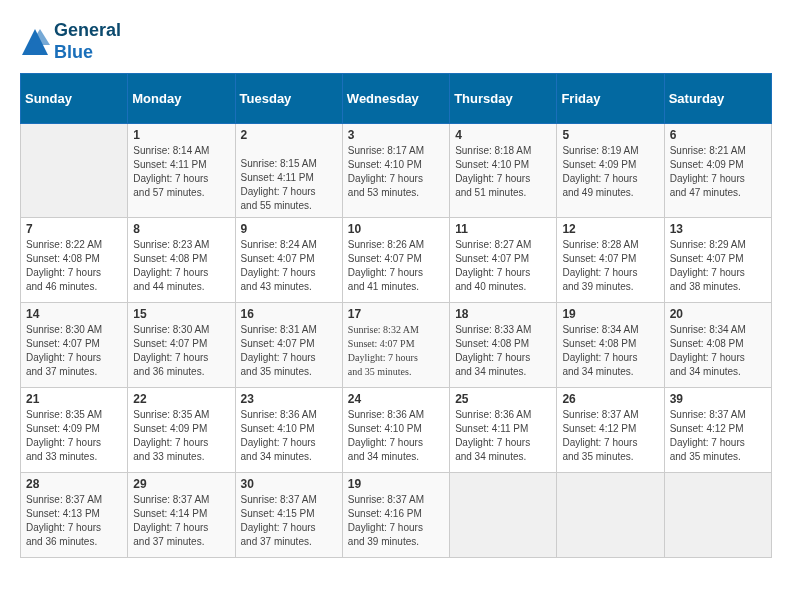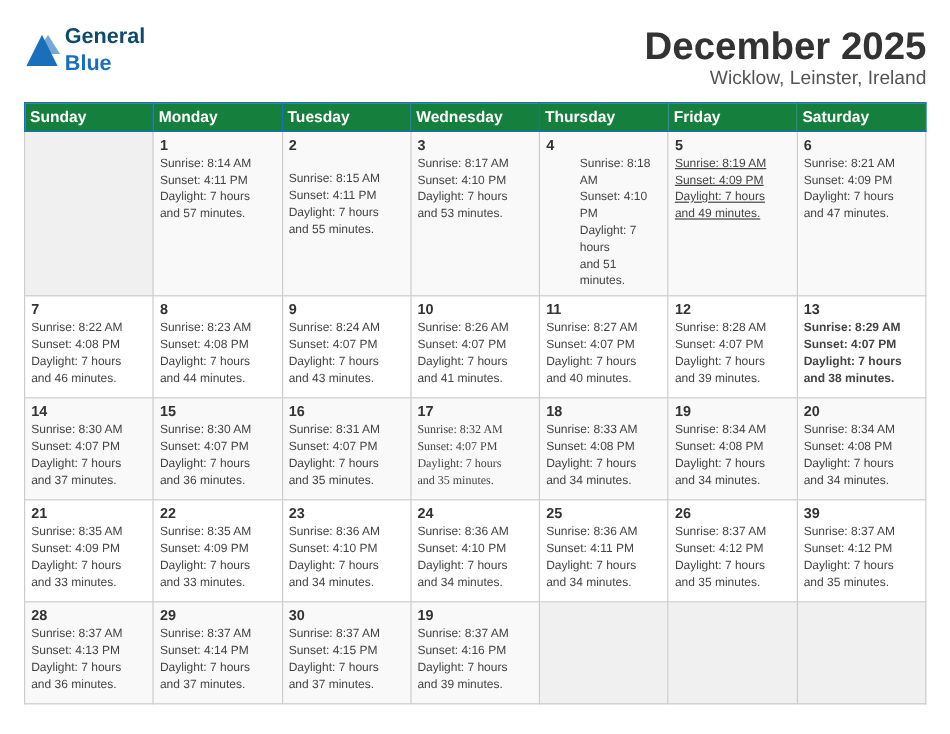--- a/index.html
+++ b/index.html
@@ -43,23 +43,23 @@
     .subtitle {
       font-size: 16px;
       color: #555;
     }
     table {
       width: 100%;
       border-collapse: collapse;
       font-size: 11px;
     }
     thead tr th {
-      background: #15803d;
+      background: #0369a1;
       color: #fff;
-      padding: 4px 4px;
+      padding: 17px 4px;
       text-align: left;
       font-size: 13px;
       font-weight: bold;
       border: 1px solid #1a6fba;
     }
     tbody tr td {
       border: 1px solid #ccc;
       vertical-align: top;
       padding: 4px 5px;
       width: calc(100% / 7);
@@ -95,24 +95,20 @@
   <div class="logo">
     <svg class="logo-icon" viewBox="0 0 30 30">
       <polygon points="15,2 28,28 2,28" fill="#1a6fba"></polygon>
       <polygon points="20,2 30,18 10,18" fill="#1a6fba" opacity="0.6"></polygon>
     </svg>
     <div class="logo-text">
       <span class="logo-general">General</span><br>
       <span class="logo-blue">Blue</span>
     </div>
   </div>
-  <div class="title-block">
-    <div class="month-title">December 2025</div>
-    <div class="subtitle">Wicklow, Leinster, Ireland</div>
-  </div>
 </div>
 
 <table>
   <thead>
     <tr>
     <th>Sunday</th>
         <th>Monday</th>
         <th>Tuesday</th>
         <th>Wednesday</th>
         <th>Thursday</th>
@@ -139,28 +135,28 @@
         </td>
         <td>
           <span class="day-number">3</span>
           <div class="day-info" style="white-space: pre-line;">Sunrise: 8:17 AM
 Sunset: 4:10 PM
 Daylight: 7 hours
 and 53 minutes.</div>
         </td>
         <td>
           <span class="day-number">4</span>
-          <div class="day-info" style="white-space: pre-line; margin-left: 28px;">Sunrise: 8:18 AM
+          <div class="day-info" style="white-space: pre-line;">Sunrise: 8:18 AM
 Sunset: 4:10 PM
 Daylight: 7 hours
 and 51 minutes.</div>
         </td>
         <td>
           <span class="day-number">5</span>
-          <div class="day-info" style="white-space: pre-line; text-decoration: underline;">Sunrise: 8:19 AM
+          <div class="day-info" style="white-space: pre-line;">Sunrise: 8:19 AM
 Sunset: 4:09 PM
 Daylight: 7 hours
 and 49 minutes.</div>
         </td>
         <td>
           <span class="day-number">6</span>
           <div class="day-info" style="white-space: pre-line;">Sunrise: 8:21 AM
 Sunset: 4:09 PM
 Daylight: 7 hours
 and 47 minutes.</div>
@@ -204,21 +200,21 @@
         </td>
         <td>
           <span class="day-number">12</span>
           <div class="day-info" style="white-space: pre-line;">Sunrise: 8:28 AM
 Sunset: 4:07 PM
 Daylight: 7 hours
 and 39 minutes.</div>
         </td>
         <td>
           <span class="day-number">13</span>
-          <div class="day-info" style="white-space: pre-line; font-weight: bold;">Sunrise: 8:29 AM
+          <div class="day-info" style="white-space: pre-line;">Sunrise: 8:29 AM
 Sunset: 4:07 PM
 Daylight: 7 hours
 and 38 minutes.</div>
         </td>
       </tr>
       <tr>
         <td>
           <span class="day-number">14</span>
           <div class="day-info" style="white-space: pre-line;">Sunrise: 8:30 AM
 Sunset: 4:07 PM

